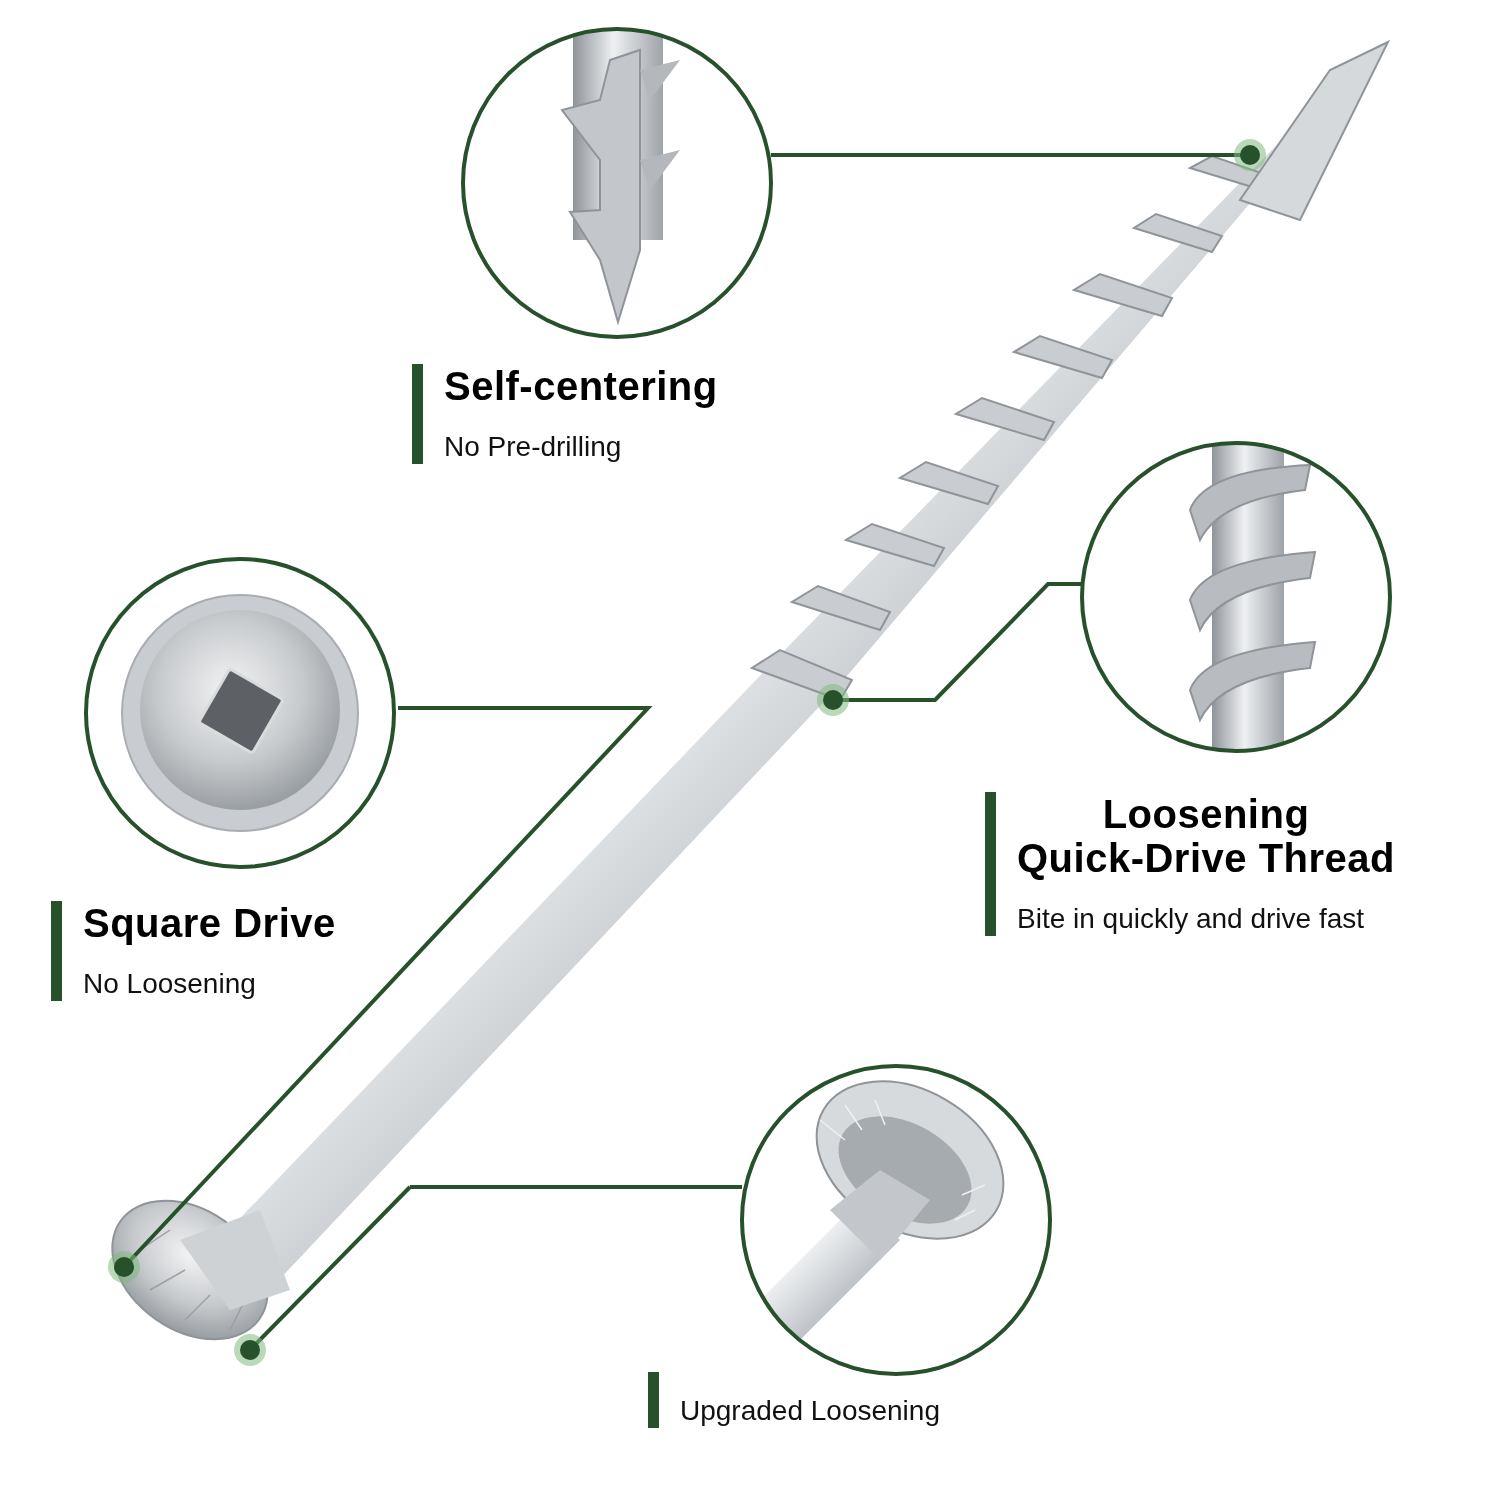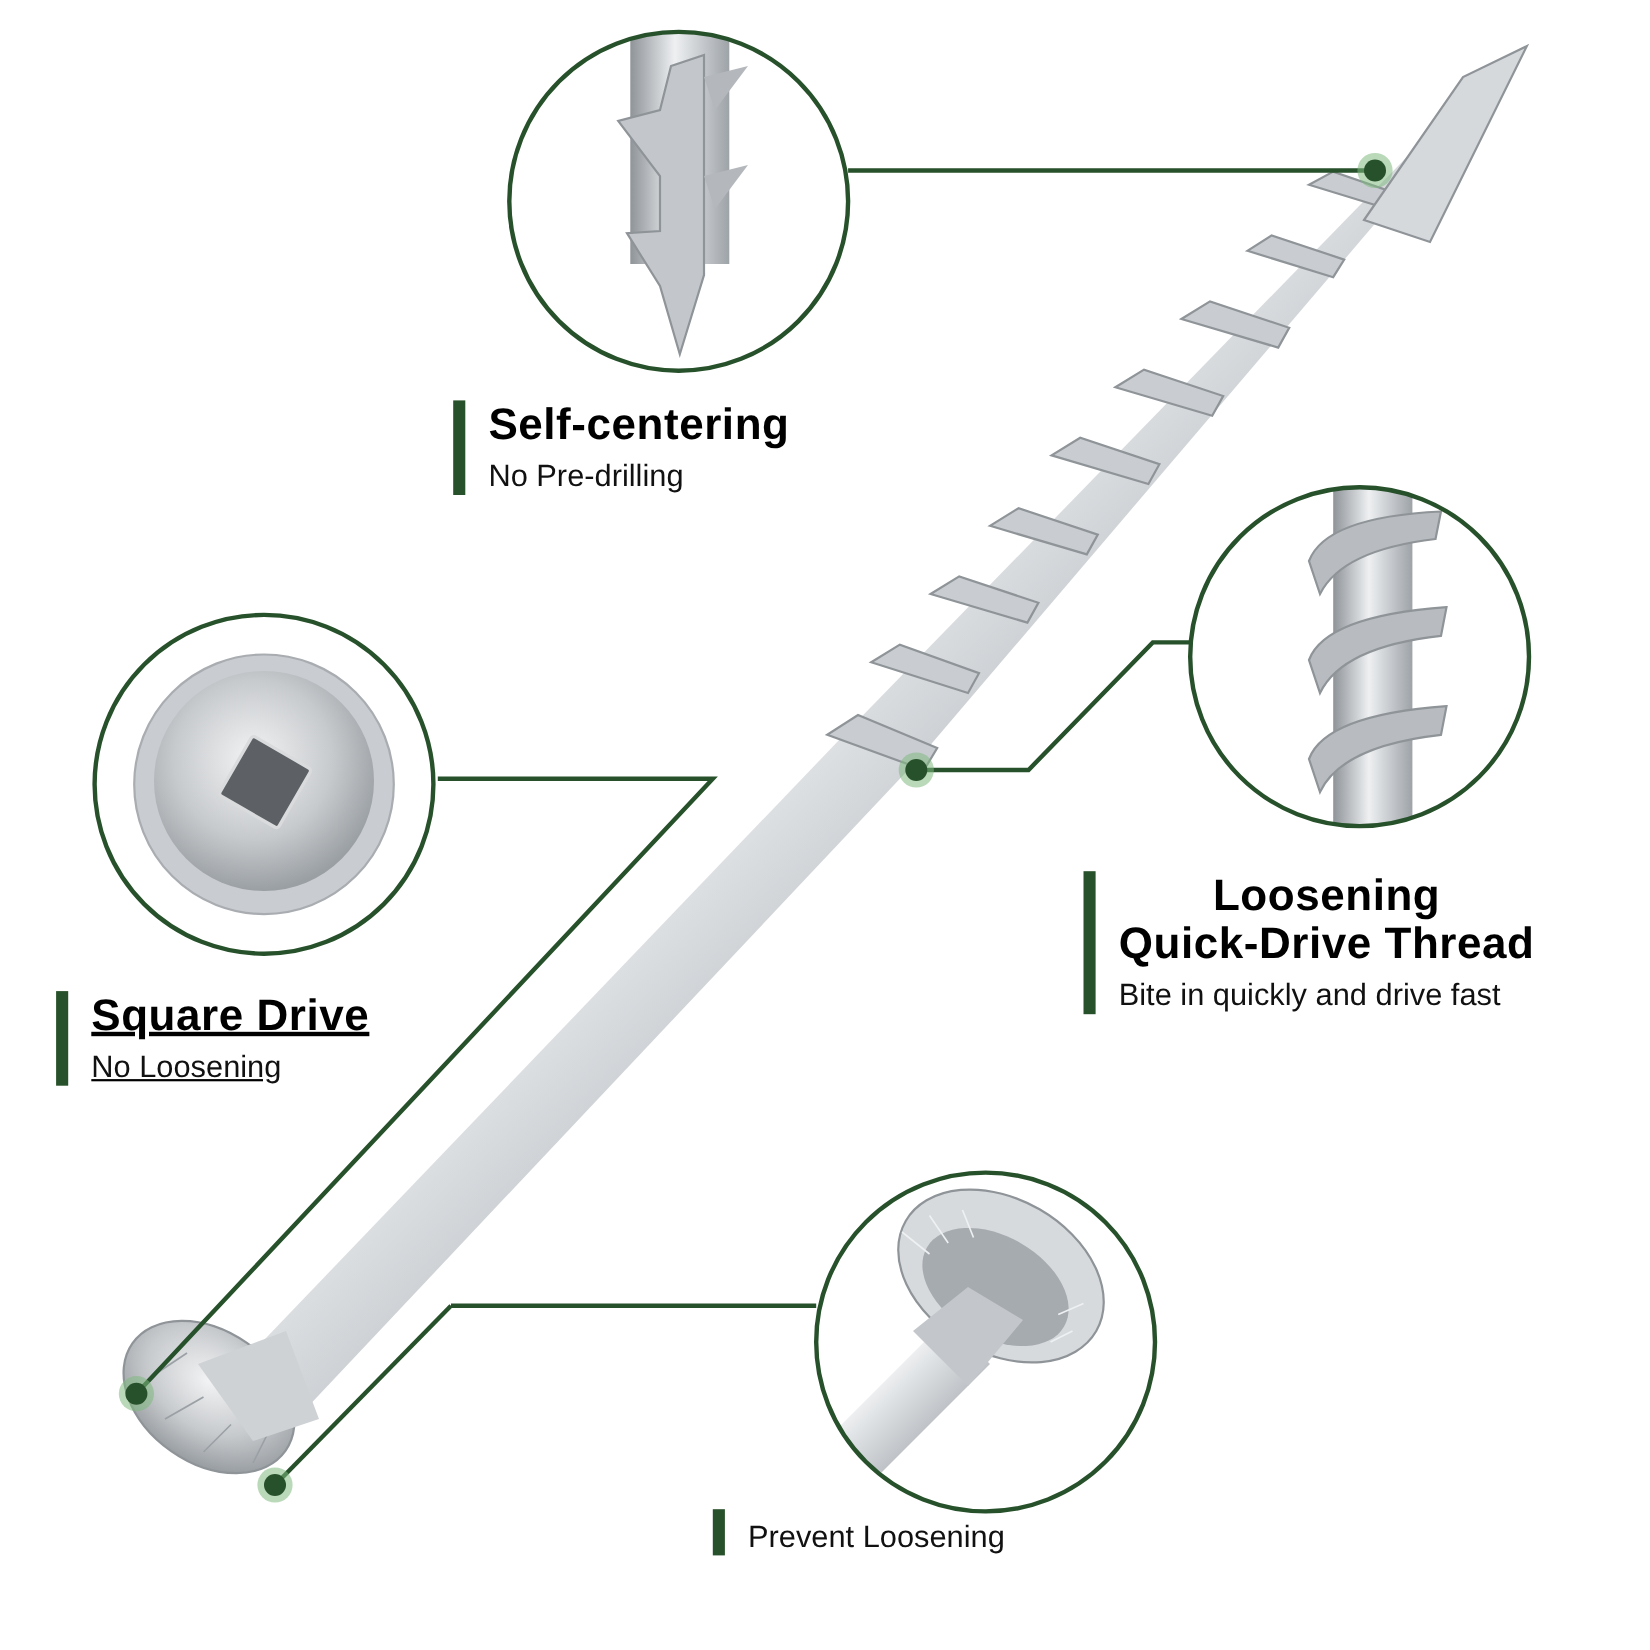--- a/index.html
+++ b/index.html
@@ -2,21 +2,21 @@
 <html><head>
   <meta charset="utf-8">
   <style>
     html, body { margin: 0; padding: 0; background: #ffffff; }
     body { width: 1500px; height: 1500px; position: relative; overflow: hidden;
            font-family: "Liberation Sans", sans-serif; }
     .art { position: absolute; left: 0; top: 0; width: 1500px; height: 1500px; }
     .callout { position: absolute; padding-left: 32px; }
     .callout .bar { position: absolute; left: 0; top: 0; bottom: 0; width: 11px; background: #27512a; }
     .callout .title { font-weight: 700; color: #000; font-size: 40px; line-height: 44px; letter-spacing: 0.5px; white-space: nowrap; text-align: center; }
-    .callout .sub { color: #111; font-size: 28px; line-height: 34px; margin-top: 8px; white-space: nowrap; }
+    .callout .sub { color: #111; font-size: 28px; line-height: 34px; margin-top: 22px; white-space: nowrap; }
   </style>
 </head>
 <body>
 
 <svg class="art" viewBox="0 0 1500 1500" xmlns="http://www.w3.org/2000/svg">
   <defs>
     <linearGradient id="shaftGrad" x1="0" y1="0" x2="1" y2="1">
       <stop offset="0" stop-color="#9aa0a5"></stop>
       <stop offset="0.35" stop-color="#eef0f2"></stop>
       <stop offset="0.6" stop-color="#c5c9cd"></stop>
@@ -149,22 +149,22 @@
   <div class="sub">No Pre-drilling</div>
 </div>
 
 <div class="callout" style="left:985px; top:792px;">
   <div class="bar"></div>
   <div class="title">Loosening</div>
   <div class="title">Quick-Drive Thread</div>
   <div class="sub">Bite in quickly and drive fast</div>
 </div>
 
-<div class="callout" style="left:51px; top:901px;text-decoration:underline;">
+<div class="callout" style="left:51px; top:901px;">
   <div class="bar"></div>
   <div class="title">Square Drive</div>
   <div class="sub">No Loosening</div>
 </div>
 
 <div class="callout" style="left:648px; top:1372px;">
   <div class="bar"></div>
-  <div class="sub">Prevent Loosening</div>
+  <div class="sub">Upgraded Loosening</div>
 </div>
 
 </body></html>

